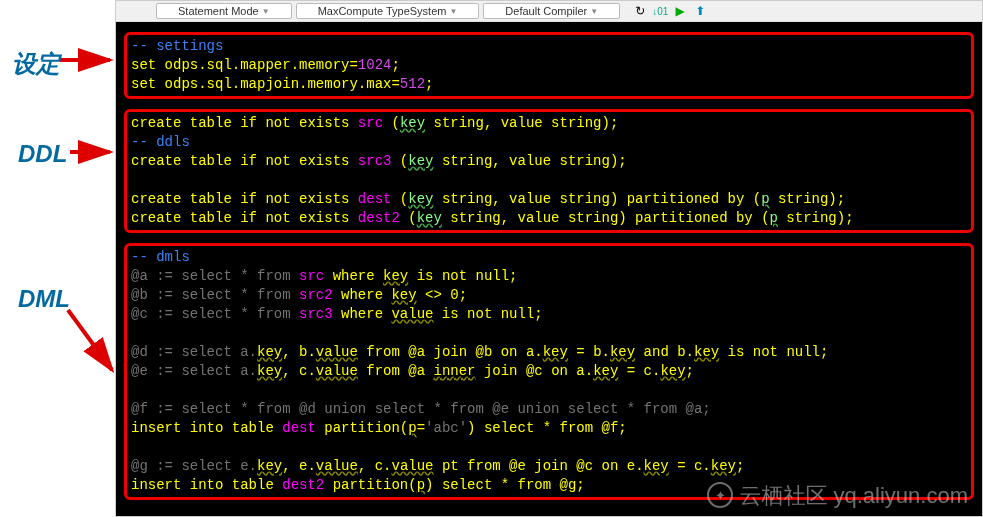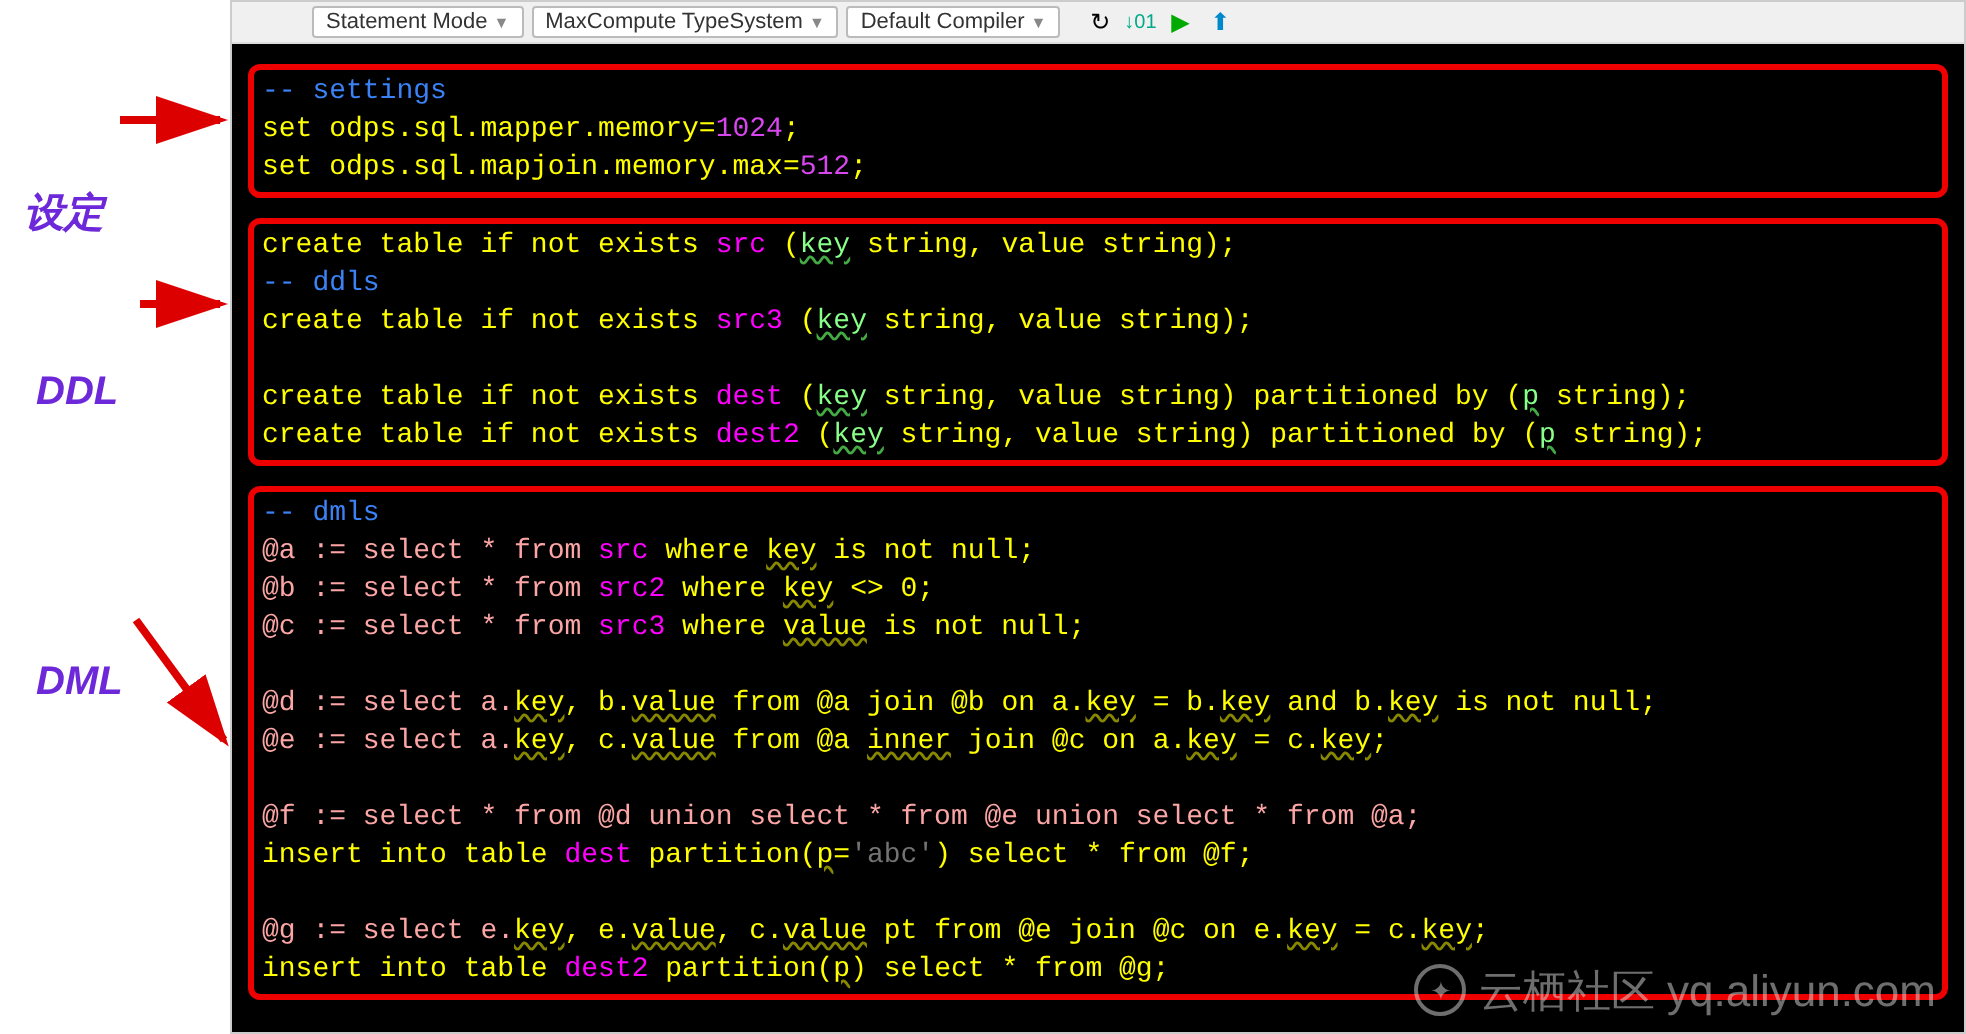--- a/index.html
+++ b/index.html
@@ -19,25 +19,24 @@
     .labels {
       width: 115px;
       background: #fff;
       position: relative;
       flex-shrink: 0;
     }
     .label {
       position: absolute;
       font-style: italic;
       font-weight: bold;
-      font-size: 20px;
-      color: #6d28d9;
-      display: flex;
-      align-items: center;
-      margin-top: 45px;
+      font-size: 24px;
+      color: #0369a1;
+      display: flex;
+      align-items: center;
     }
     .label-settings { top: 48px; left: 12px; }
     .label-ddl { top: 140px; left: 18px; }
     .label-dml { top: 285px; left: 18px; }
     .editor-wrap {
       flex: 1;
       display: flex;
       flex-direction: column;
       border: 1px solid #ccc;
       background: #f5f5f5;
@@ -48,21 +47,21 @@
       border-bottom: 1px solid #ddd;
       display: flex;
       align-items: center;
       padding: 0 40px;
       gap: 4px;
     }
     .tb-btn {
       background: #fff;
       border: 1px solid #bbb;
       border-radius: 2px;
-      padding: 1px 6px;
+      padding: 1px 21px;
       font-size: 11px;
       color: #333;
       display: flex;
       align-items: center;
       gap: 3px;
       cursor: pointer;
     }
     .tb-caret {
       font-size: 8px;
       color: #888;
@@ -91,21 +90,21 @@
       border-radius: 6px;
       margin: 4px 8px 10px 8px;
       padding: 2px 4px;
     }
     .line { white-space: pre; color: #fff; }
     .c-comment { color: #3b82f6; }
     .c-kw { color: #ff0; text-align: center; }
     .c-tbl { color: #f0f; }
     .c-col { color: #8f8; text-decoration: underline wavy #4a4; }
     .c-colref { color: #ff0; text-decoration: underline wavy #880; }
-    .c-alias { color: #fca5a5; }
+    .c-alias { color: #737373; }
     .c-num { color: #d946ef; }
     .c-str { color: #737373; }
     .c-partcol { color: #8f8; text-decoration: underline wavy #4a4; }
     .watermark {
       position: absolute;
       right: 14px;
       bottom: 8px;
       color: rgba(220,220,220,0.5);
       font-size: 22px;
       font-family: Arial, sans-serif;

